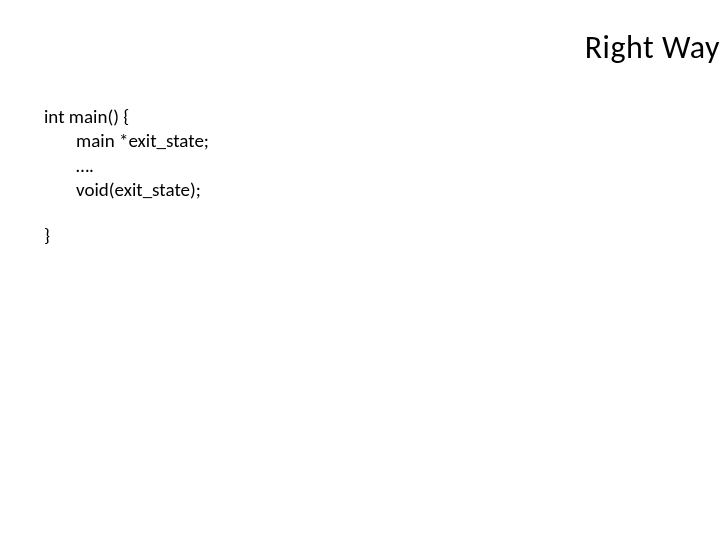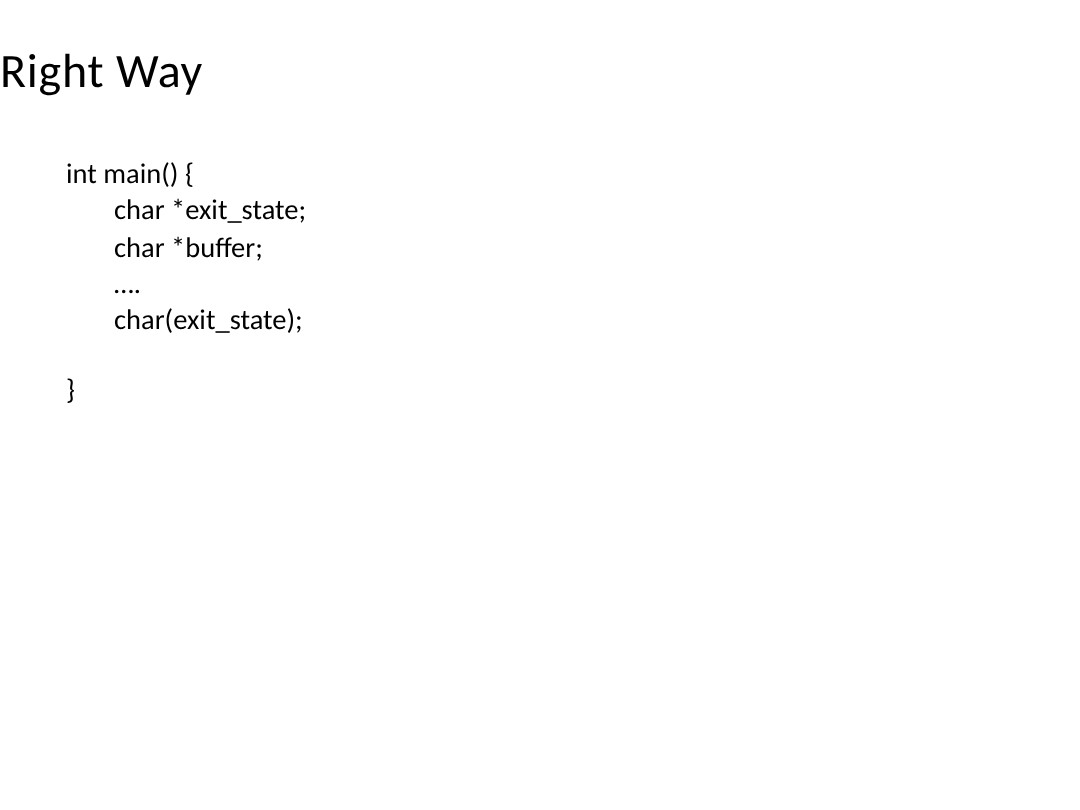--- a/index.html
+++ b/index.html
@@ -12,21 +12,21 @@
     color: #000000;
     overflow: hidden;
   }
   .slide {
     width: 720px;
     height: 540px;
     position: relative;
     box-sizing: border-box;
   }
   .title {
-    text-align: left;
+    text-align: right;
     font-size: 32px;
     font-weight: 400;
     margin-top: 28px;
     margin-bottom: 38px;
     letter-spacing: 0.5px;
   }
   .body {
     font-size: 19px;
     line-height: 1.28;
     padding-left: 44px;
@@ -39,19 +39,18 @@
     padding-left: 32px;
   }
 </style>
 </head>
 <body>
 
 <div class="slide">
   <div class="title">Right Way</div>
   <div class="body">
     <div class="line">int main() {</div>
-    <div class="line indent">char *exit_state;</div>
-    <div class="line indent">char *buffer;</div>
+    <div class="line indent">main *exit_state;</div>
     <div class="line indent">….</div>
-    <div class="line indent">char(exit_state);</div>
+    <div class="line indent">void(exit_state);</div>
     <div class="line" style="margin-top:22px;">}</div>
   </div>
 </div>
 
 </body></html>

